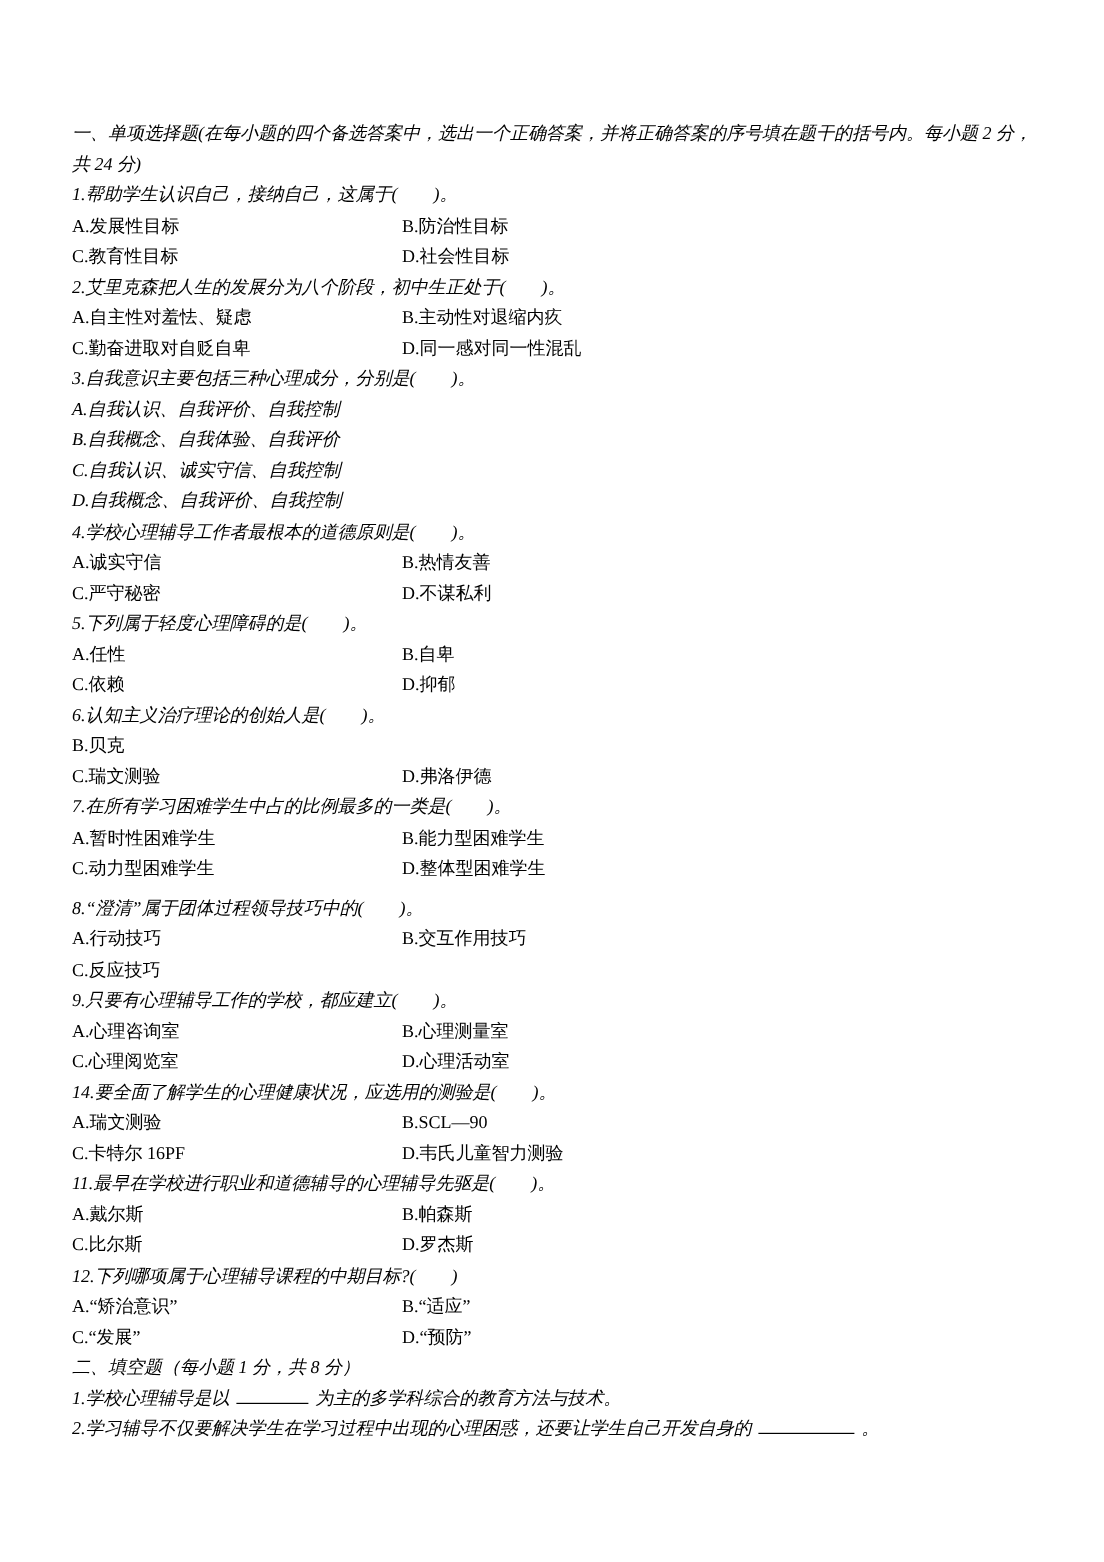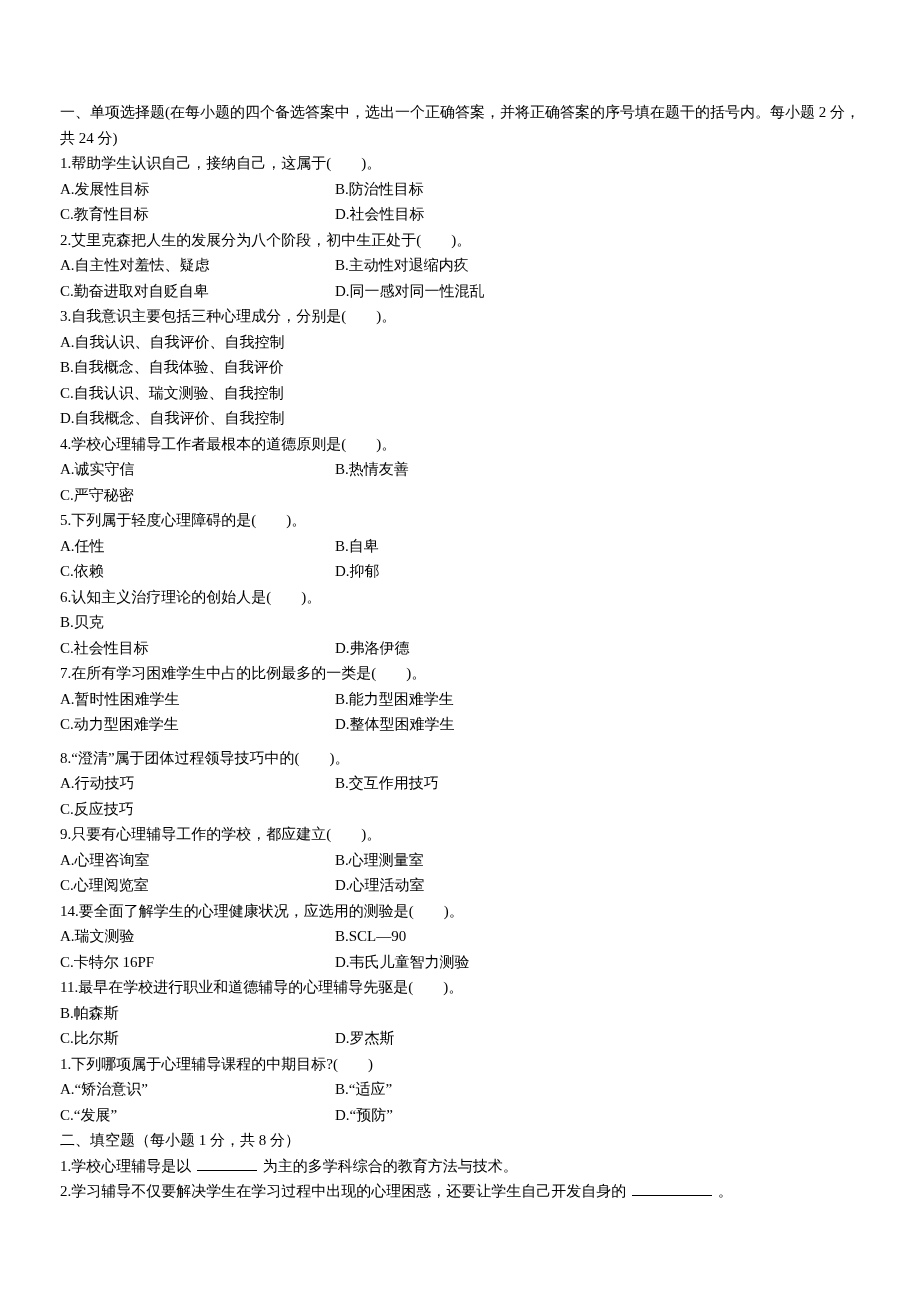--- a/index.html
+++ b/index.html
@@ -8,20 +8,21 @@
       line-height: 1.7;
       color: #000;
       background: #fff;
       margin: 0;
       padding: 100px 60px 60px 60px;
       width: 920px;
       box-sizing: border-box;
     }
     .line {
       display: block;
+      font-style: italic;
     }
     .option-row {
       display: flex;
     }
     .opt-left {
       width: 275px;
     }
     .opt-right {
       flex: 1;
     }
@@ -60,48 +61,49 @@
   <span class="opt-right">B.主动性对退缩内疚</span>
 </div>
 <div class="option-row">
   <span class="opt-left">C.勤奋进取对自贬自卑</span>
   <span class="opt-right">D.同一感对同一性混乱</span>
 </div>
 
 <div class="line">3.自我意识主要包括三种心理成分，分别是(　　)。</div>
 <div class="line">A.自我认识、自我评价、自我控制</div>
 <div class="line">B.自我概念、自我体验、自我评价</div>
-<div class="line">C.自我认识、瑞文测验、自我控制</div>
+<div class="line">C.自我认识、诚实守信、自我控制</div>
 <div class="line">D.自我概念、自我评价、自我控制</div>
 
 <div class="line">4.学校心理辅导工作者最根本的道德原则是(　　)。</div>
 <div class="option-row">
   <span class="opt-left">A.诚实守信</span>
   <span class="opt-right">B.热情友善</span>
 </div>
 <div class="option-row">
   <span class="opt-left">C.严守秘密</span>
+  <span class="opt-right">D.不谋私利</span>
 </div>
 
 <div class="line">5.下列属于轻度心理障碍的是(　　)。</div>
 <div class="option-row">
   <span class="opt-left">A.任性</span>
   <span class="opt-right">B.自卑</span>
 </div>
 <div class="option-row">
   <span class="opt-left">C.依赖</span>
   <span class="opt-right">D.抑郁</span>
 </div>
 
 <div class="line">6.认知主义治疗理论的创始人是(　　)。</div>
 <div class="option-row">
   <span class="opt-right">B.贝克</span>
 </div>
 <div class="option-row">
-  <span class="opt-left">C.社会性目标</span>
+  <span class="opt-left">C.瑞文测验</span>
   <span class="opt-right">D.弗洛伊德</span>
 </div>
 
 <div class="line">7.在所有学习困难学生中占的比例最多的一类是(　　)。</div>
 <div class="option-row">
   <span class="opt-left">A.暂时性困难学生</span>
   <span class="opt-right">B.能力型困难学生</span>
 </div>
 <div class="option-row">
   <span class="opt-left">C.动力型困难学生</span>
@@ -134,28 +136,29 @@
   <span class="opt-left">A.瑞文测验</span>
   <span class="opt-right">B.SCL—90</span>
 </div>
 <div class="option-row">
   <span class="opt-left">C.卡特尔 16PF</span>
   <span class="opt-right">D.韦氏儿童智力测验</span>
 </div>
 
 <div class="line">11.最早在学校进行职业和道德辅导的心理辅导先驱是(　　)。</div>
 <div class="option-row">
+  <span class="opt-left">A.戴尔斯</span>
   <span class="opt-right">B.帕森斯</span>
 </div>
 <div class="option-row">
   <span class="opt-left">C.比尔斯</span>
   <span class="opt-right">D.罗杰斯</span>
 </div>
 
-<div class="line">1.下列哪项属于心理辅导课程的中期目标?(　　)</div>
+<div class="line">12.下列哪项属于心理辅导课程的中期目标?(　　)</div>
 <div class="option-row">
   <span class="opt-left">A.“矫治意识”</span>
   <span class="opt-right">B.“适应”</span>
 </div>
 <div class="option-row">
   <span class="opt-left">C.“发展”</span>
   <span class="opt-right">D.“预防”</span>
 </div>
 
 <div class="line">二、填空题（每小题 1 分，共 8 分）</div>

